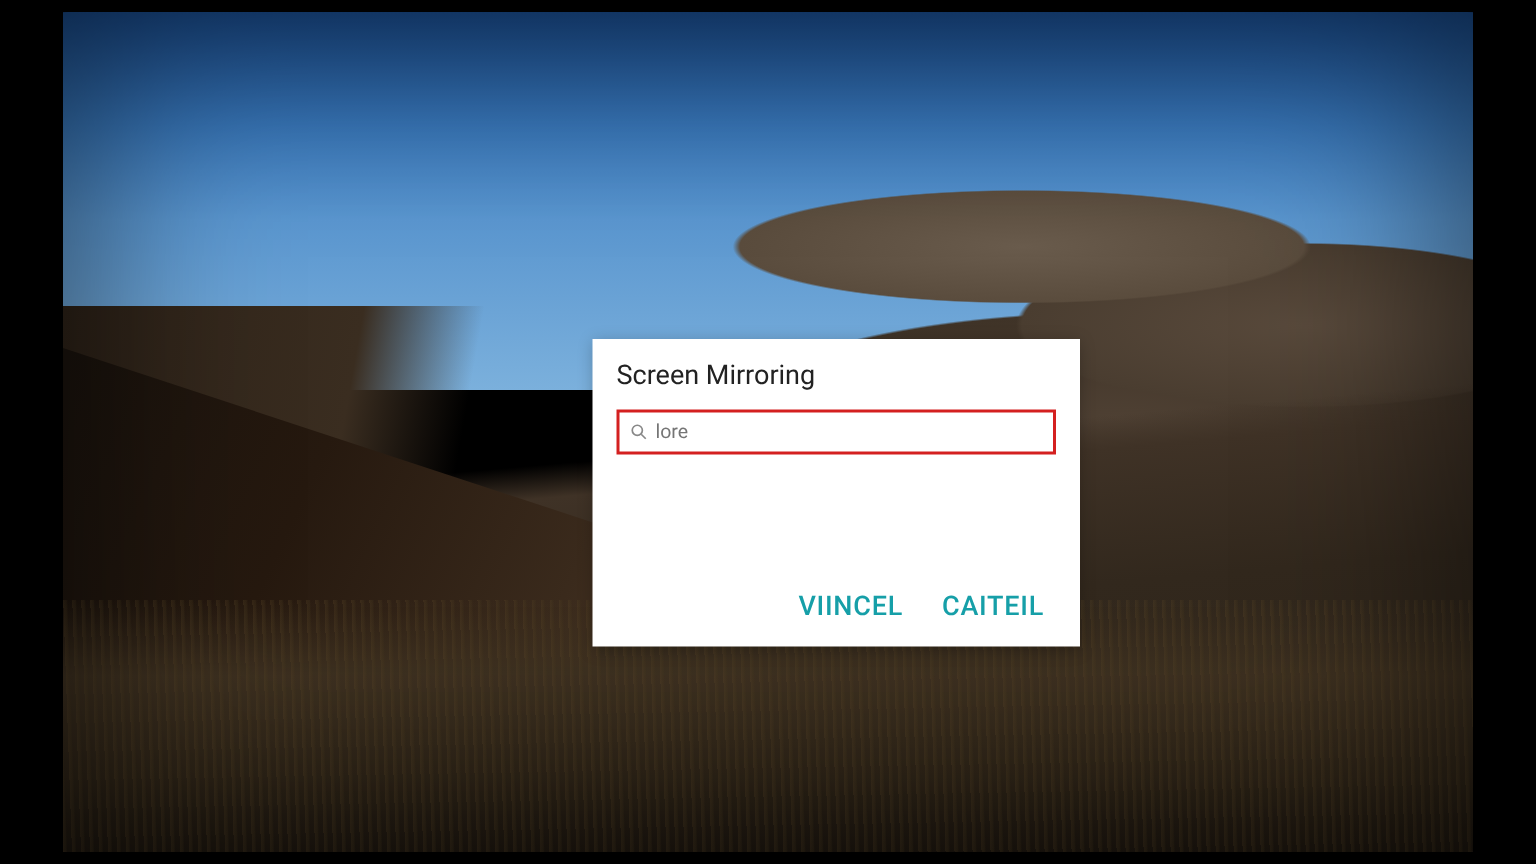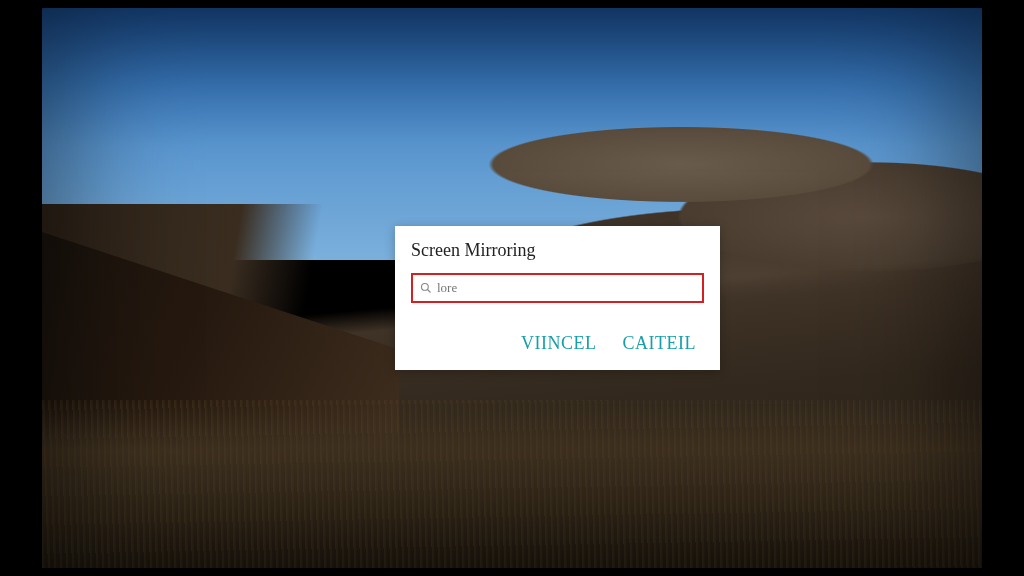--- a/index.html
+++ b/index.html
@@ -95,27 +95,26 @@
       inset: 0;
       box-shadow: inset 0 0 120px 20px rgba(0,0,0,0.5);
       pointer-events: none;
     }
     
     .dialog {
       position: absolute;
       left: 353px;
       top: 218px;
       width: 325px;
-      height: 144px;
+      height: 205px;
       background: #ffffff;
       box-shadow: 0 2px 10px rgba(0,0,0,0.25);
       padding: 14px 16px 10px 16px;
       display: flex;
       flex-direction: column;
-      font-family: Liberation Serif, serif;
     }
     
     .dialog-title {
       font-size: 18px;
       color: #222;
       font-weight: 400;
       margin-bottom: 12px;
     }
     
     .search-field {

